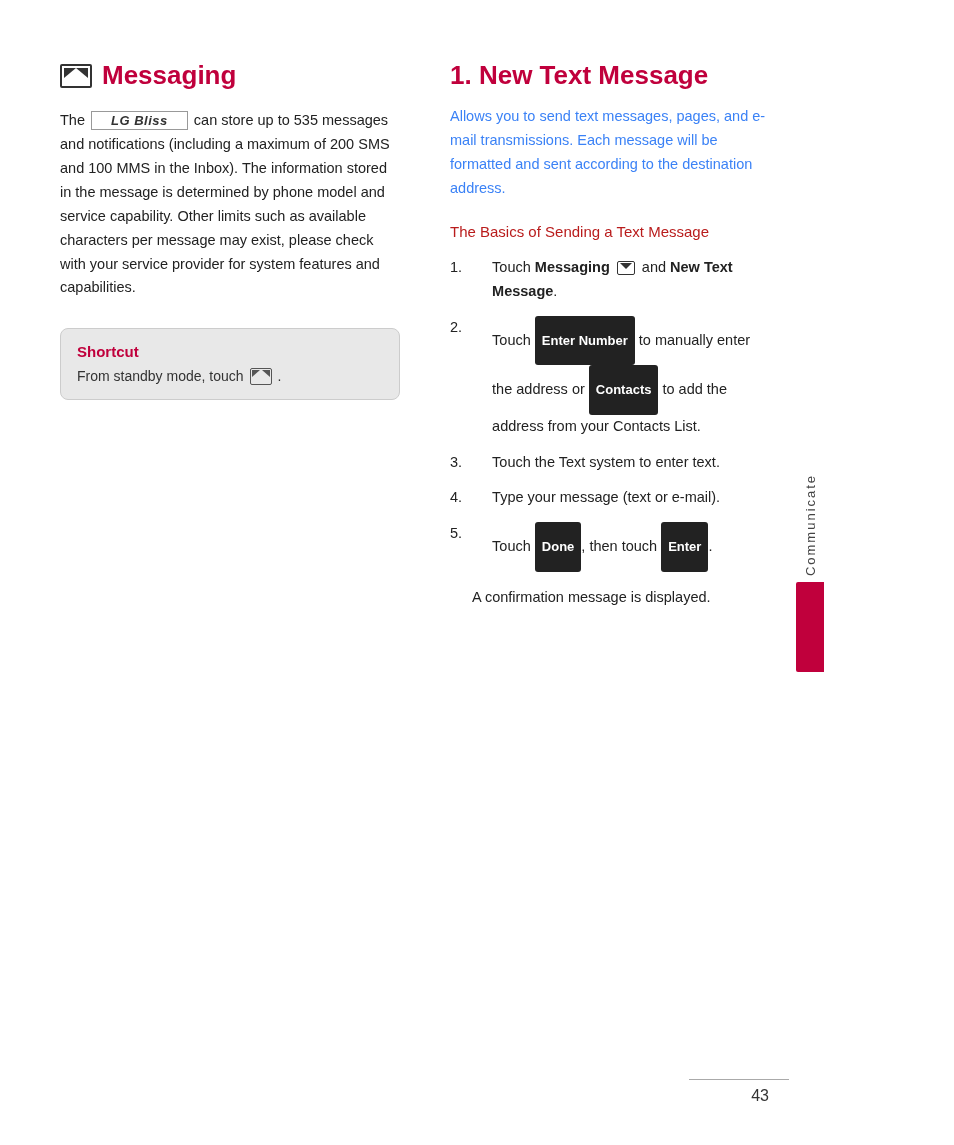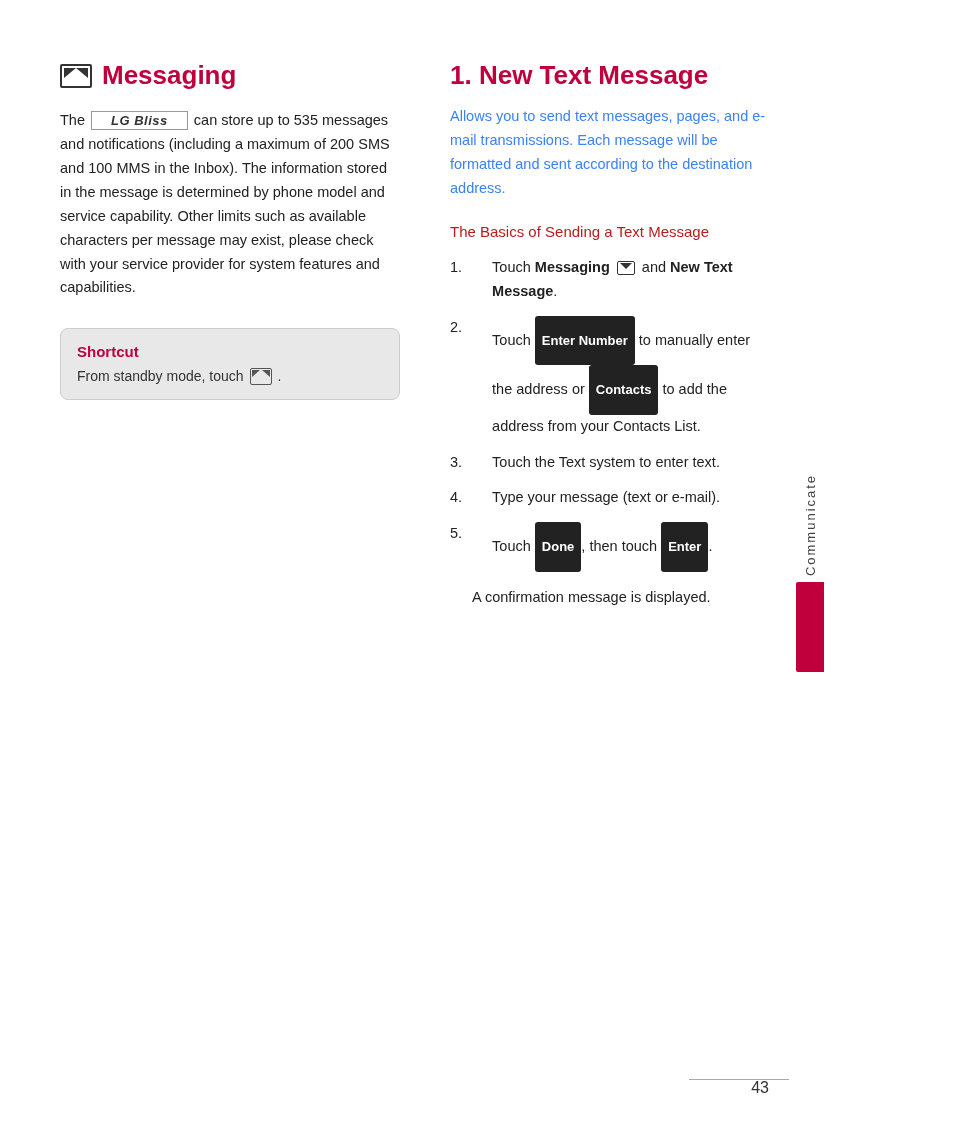--- a/index.html
+++ b/index.html
@@ -61,21 +61,21 @@
     .side-tab-bar {
       width: 28px;
       height: 90px;
       background: #c0003c;
       border-radius: 2px 0 0 2px;
     }
 
     
     .page-number {
       position: absolute;
-      bottom: 48px;
+      bottom: 40px;
       right: 55px;
       font-size: 16px;
       color: #333;
     }
 
     
     .section-header {
       display: flex;
       align-items: center;
       gap: 10px;

